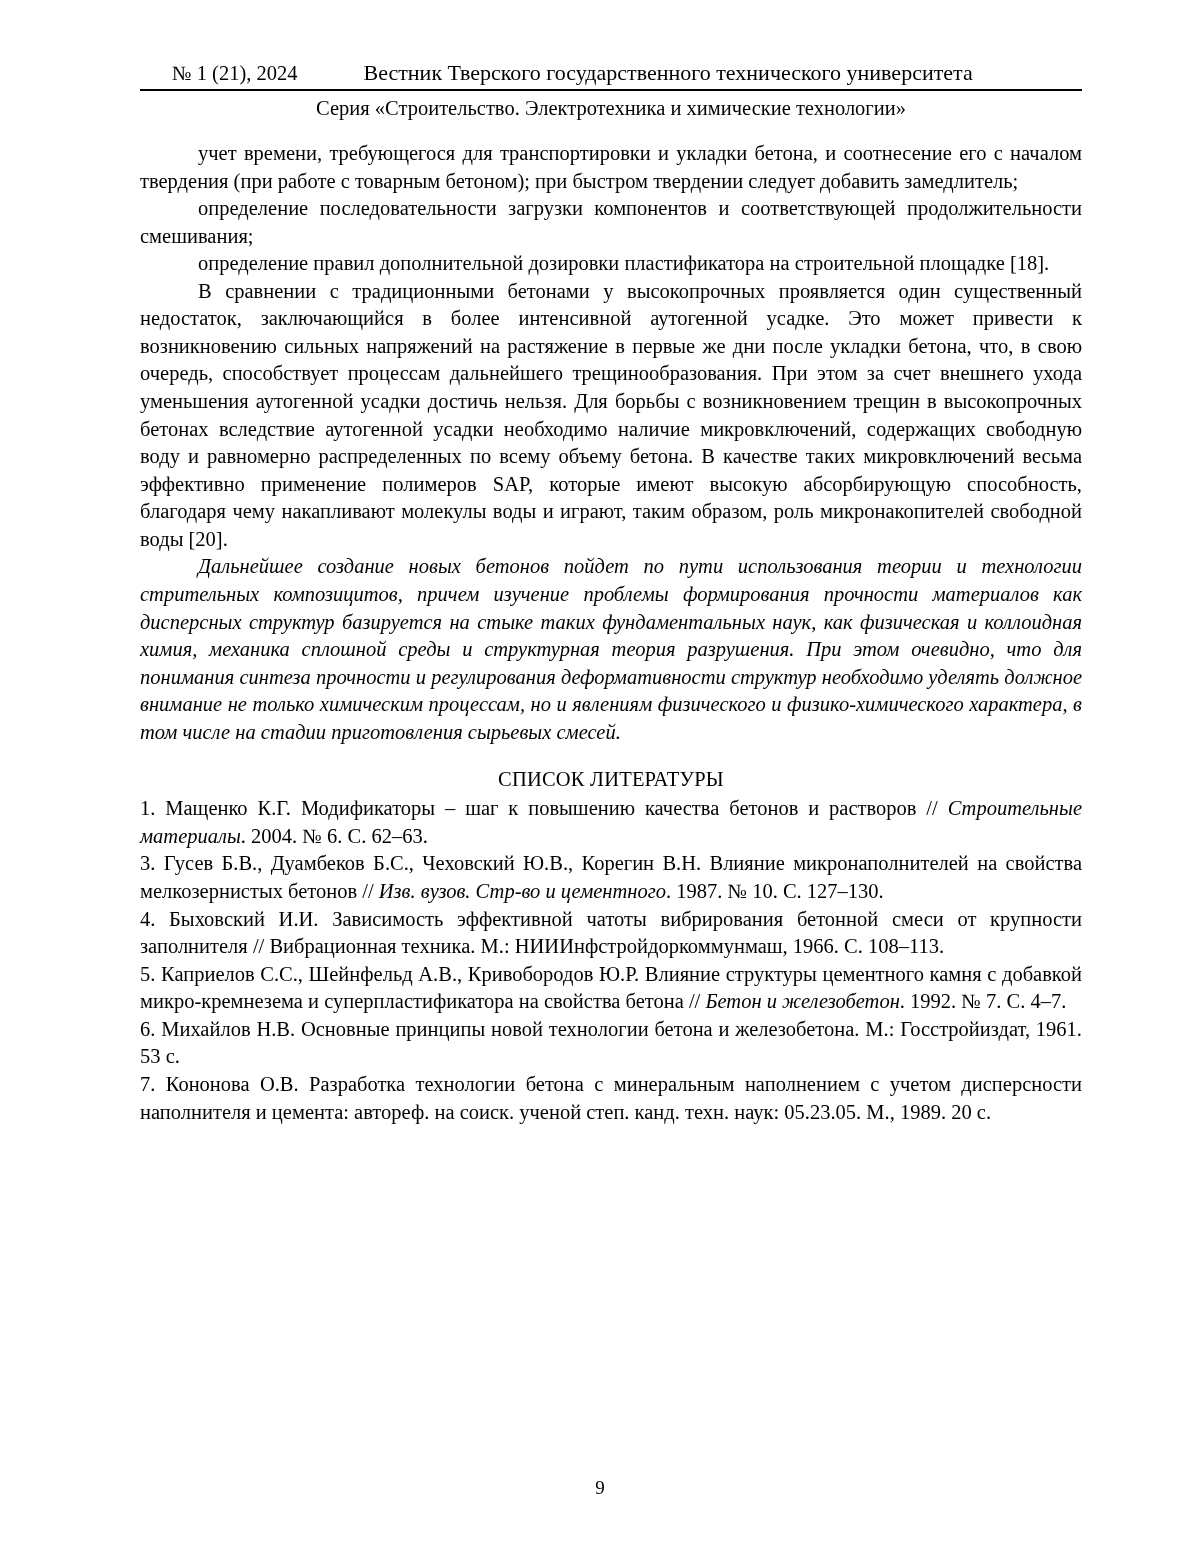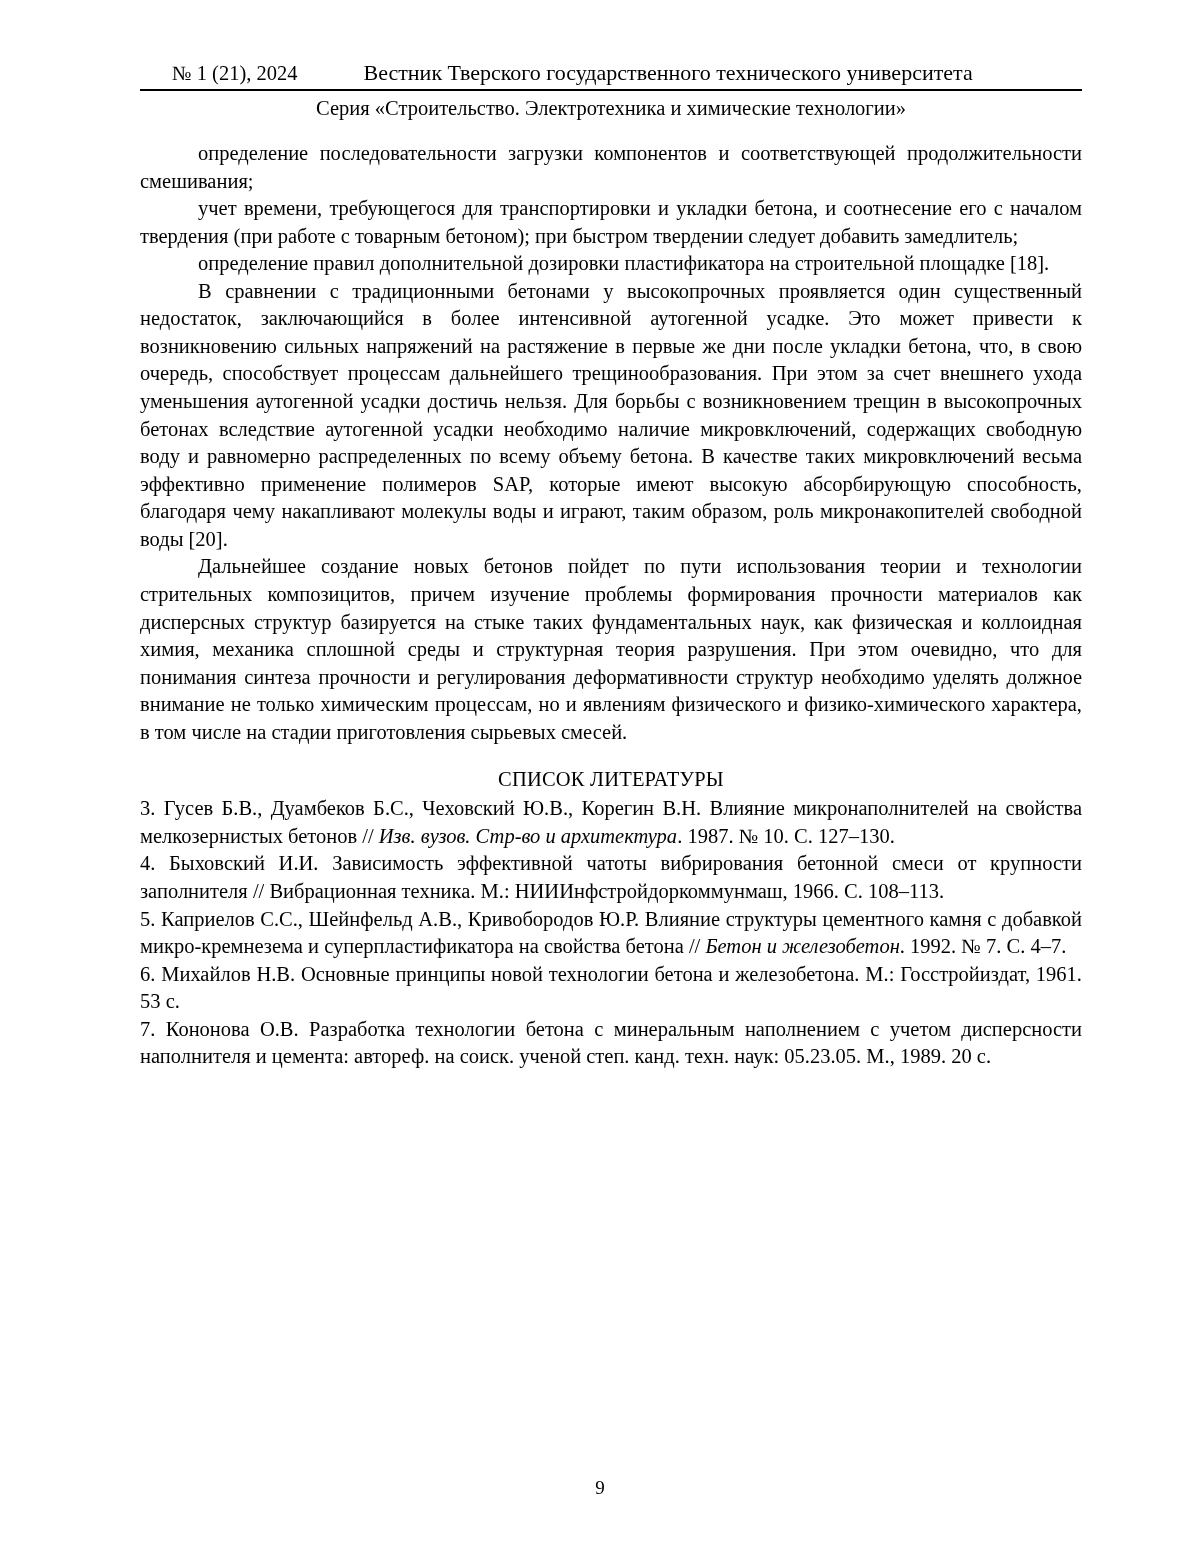--- a/index.html
+++ b/index.html
@@ -60,20 +60,21 @@
     text-justify: inter-word;
     hyphens: none;
   }
   .body-text p {
     margin: 0;
     text-indent: 58px;
     text-align: justify;
   }
   .body-text p:last-child {
     text-align: justify;
+    font-style: italic;
   }
   .refs-title {
     text-align: center;
     font-weight: normal;
     font-size: 20.5px;
     margin-top: 22px;
     margin-bottom: 4px;
     letter-spacing: 0.2px;
   }
   .refs {
@@ -105,31 +106,32 @@
   <div class="header">
     <div class="header-line1">
       <span class="header-issue">№ 1 (21), 2024</span>
       <span class="header-journal">Вестник Тверского государственного технического университета</span>
     </div>
     <div class="header-rule"></div>
     <div class="header-line2">Серия «Строительство. Электротехника и химические технологии»</div>
   </div>
 
   <div class="body-text">
+    <p>учет времени, требующегося для транспортировки и укладки бетона, и соотнесение его с началом твердения (при работе с товарным бетоном); при быстром твердении следует добавить замедлитель;</p>
     <p>определение последовательности загрузки компонентов и соответствующей продолжительности смешивания;</p>
-    <p>учет времени, требующегося для транспортировки и укладки бетона, и соотнесение его с началом твердения (при работе с товарным бетоном); при быстром твердении следует добавить замедлитель;</p>
     <p>определение правил дополнительной дозировки пластификатора на строительной площадке [18].</p>
     <p>В сравнении с традиционными бетонами у высокопрочных проявляется один существенный недостаток, заключающийся в более интенсивной аутогенной усадке. Это может привести к возникновению сильных напряжений на растяжение в первые же дни после укладки бетона, что, в свою очередь, способствует процессам дальнейшего трещинообразования. При этом за счет внешнего ухода уменьшения аутогенной усадки достичь нельзя. Для борьбы с возникновением трещин в высокопрочных бетонах вследствие аутогенной усадки необходимо наличие микровключений, содержащих свободную воду и равномерно распределенных по всему объему бетона. В качестве таких микровключений весьма эффективно применение полимеров SAP, которые имеют высокую абсорбирующую способность, благодаря чему накапливают молекулы воды и играют, таким образом, роль микронакопителей свободной воды [20].</p>
     <p>Дальнейшее создание новых бетонов пойдет по пути использования теории и технологии стрительных композицитов, причем изучение проблемы формирования прочности материалов как дисперсных структур базируется на стыке таких фундаментальных наук, как физическая и коллоидная химия, механика сплошной среды и структурная теория разрушения. При этом очевидно, что для понимания синтеза прочности и регулирования деформативности структур необходимо уделять должное внимание не только химическим процессам, но и явлениям физического и физико-химического характера, в том числе на стадии приготовления сырьевых смесей.</p>
   </div>
 
   <div class="refs-title">СПИСОК ЛИТЕРАТУРЫ</div>
 
   <div class="refs">
-    <p><span>3. Гусев Б.В., Дуамбеков Б.С., Чеховский Ю.В., Корегин В.Н. Влияние микронаполнителей на свойства мелкозернистых бетонов // </span><i>Изв. вузов. Стр-во и архитектура</i><span>. 1987. № 10. С. 127–130.</span></p>
+    <p><span>1. Мащенко К.Г. Модификаторы – шаг к повышению качества бетонов и растворов // </span><i>Строительные материалы</i><span>. 2004. № 6. С. 62–63.</span></p>
+    <p><span>3. Гусев Б.В., Дуамбеков Б.С., Чеховский Ю.В., Корегин В.Н. Влияние микронаполнителей на свойства мелкозернистых бетонов // </span><i>Изв. вузов. Стр-во и цементного</i><span>. 1987. № 10. С. 127–130.</span></p>
     <p><span>4. Быховский И.И. Зависимость эффективной чатоты вибрирования бетонной смеси от крупности заполнителя // Вибрационная техника. М.: НИИИнфстройдоркоммунмаш, 1966. С. 108–113.</span><i></i><span></span></p>
     <p><span>5. Каприелов С.С., Шейнфельд А.В., Кривобородов Ю.Р. Влияние структуры цементного камня с добавкой микро-кремнезема и суперпластификатора на свойства бетона // </span><i>Бетон и железобетон</i><span>. 1992. № 7. С. 4–7.</span></p>
     <p><span>6. Михайлов Н.В. Основные принципы новой технологии бетона и железобетона. М.: Госстройиздат, 1961. 53 с.</span><i></i><span></span></p>
     <p><span>7. Кононова О.В. Разработка технологии бетона с минеральным наполнением с учетом дисперсности наполнителя и цемента: автореф. на соиск. ученой степ. канд. техн. наук: 05.23.05. М., 1989. 20 с.</span><i></i><span></span></p>
   </div>
 
   <div class="page-number">9</div>
 
 </div>
 

